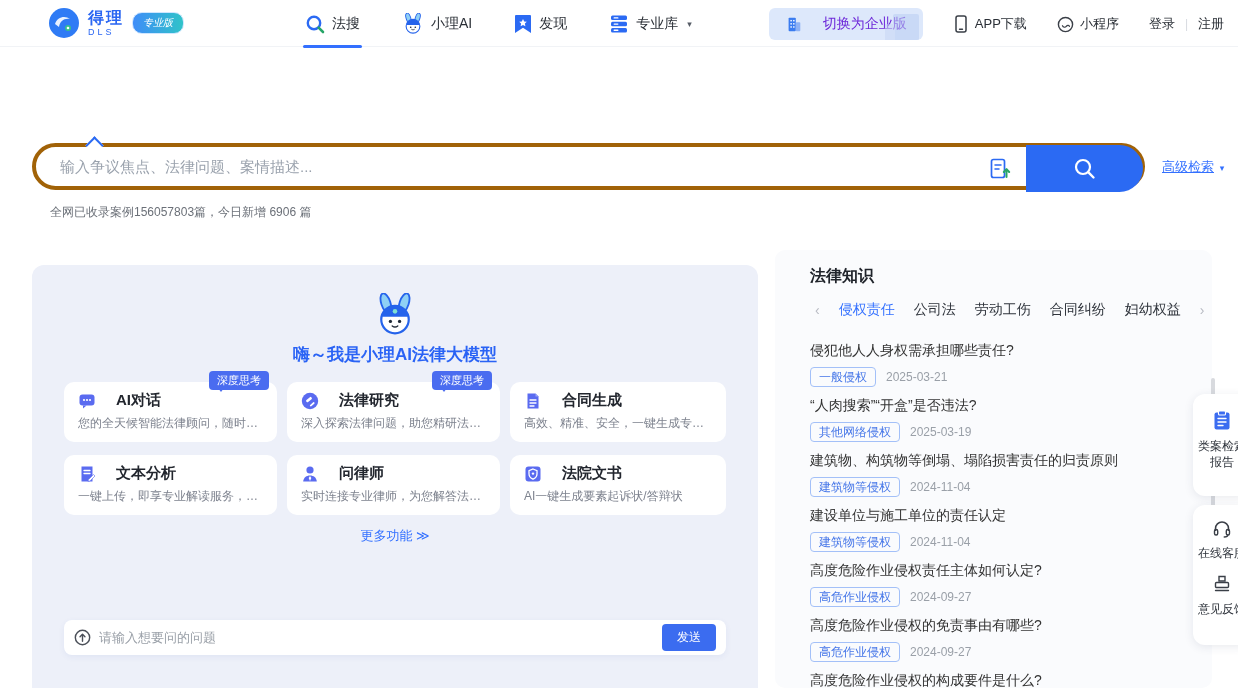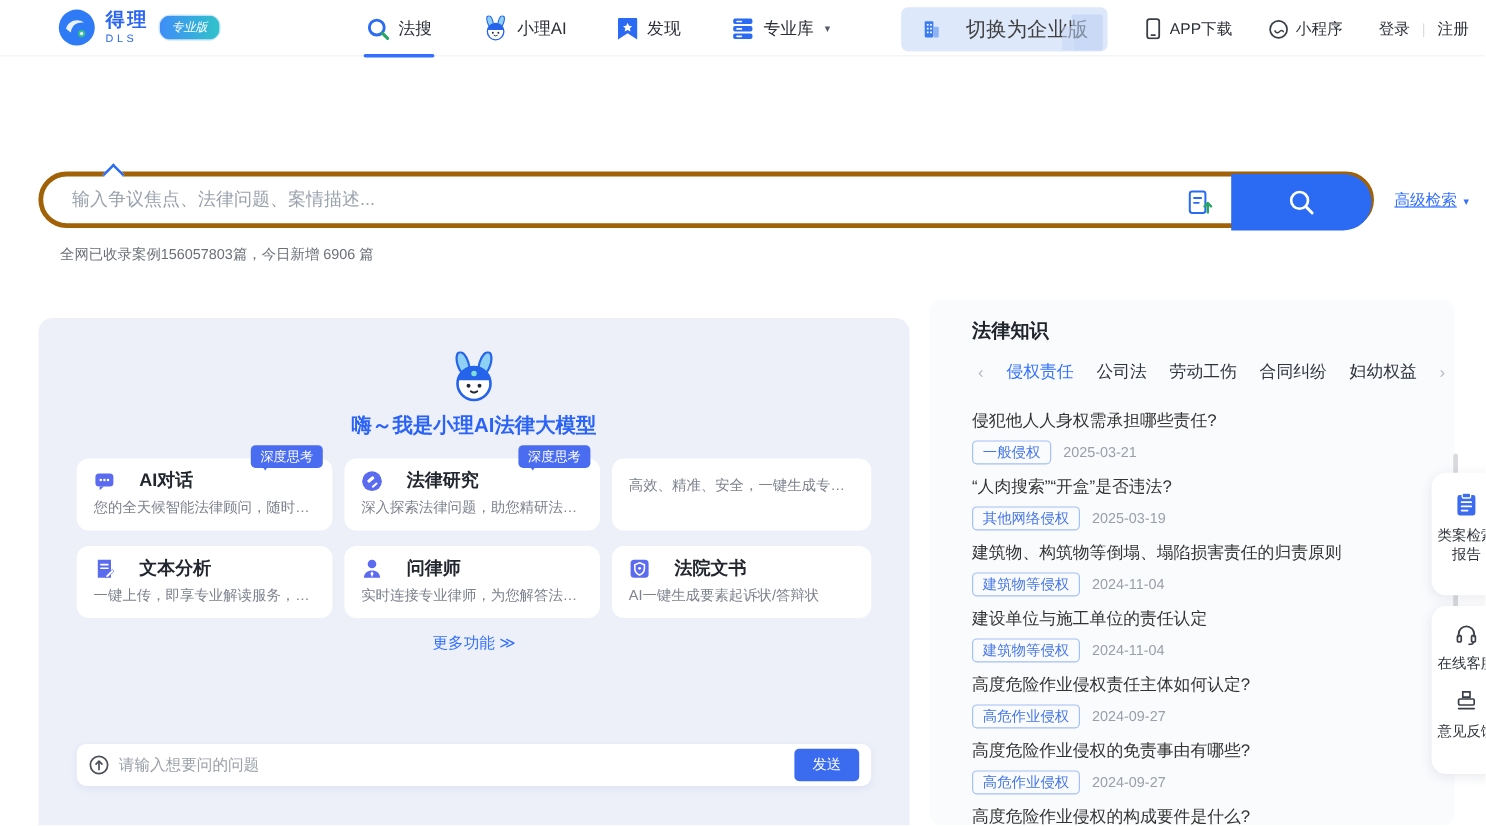--- a/index.html
+++ b/index.html
@@ -11,21 +11,21 @@
   .logo-group { position:absolute; left:48px; top:7px; display:flex; align-items:center; gap:8px; cursor:pointer; }
   .logo-text { display:flex; flex-direction:column; line-height:1; }
   .logo-name { font-size:16px; font-weight:bold; color:#2a66f2; letter-spacing:2px; }
   .logo-sub { font-size:9px; color:#2a66f2; letter-spacing:3px; margin-top:2px; }
   .logo-badge { background:linear-gradient(90deg,#3f8df8,#30c3c9); color:#fff; font-size:10px; font-style:italic; padding:3px 10px; border-radius:10px; border:1px solid #cfe6ff; }
   .main-nav { position:absolute; left:305px; top:0; height:48px; display:flex; align-items:center; gap:42px; }
   .nav-item { position:relative; height:48px; display:flex; align-items:center; gap:7px; font-size:14px; color:#2a2f36; cursor:pointer; }
   .nav-item.active::after { content:""; position:absolute; left:-2px; right:-2px; bottom:0; height:3px; background:#3370ff; border-radius:2px; }
   .caret { font-size:9px; color:#565c66; margin-left:2px; }
   .header-actions { position:absolute; right:14px; top:0; height:48px; display:flex; align-items:center; gap:30px; }
-  .enterprise-btn { position:relative; display:flex; align-items:center; gap:20px; background:#dde8fb; border-radius:6px; padding:7px 16px; font-size:17px; color:#404040; cursor:pointer; overflow:hidden; }
+  .enterprise-btn { position:relative; display:flex; align-items:center; gap:20px; background:#dde8fb; border-radius:6px; padding:7px 16px; font-size:14px; color:#6d28d9; cursor:pointer; overflow:hidden; }
   .ent-watermark { position:absolute; right:4px; top:6px; width:26px; height:30px; background:#b9cdf3; opacity:.55; border-radius:2px; }
   .ent-watermark::after { content:""; position:absolute; left:-8px; top:10px; width:10px; height:20px; background:#c6d6f5; }
   .h-action { display:flex; align-items:center; gap:6px; font-size:13px; color:#2a2f36; cursor:pointer; }
   .login-group { display:flex; align-items:center; gap:10px; font-size:13px; color:#2a2f36; }
   .login-sep { color:#d8dbe0; font-size:12px; }
   .login-group span[data-name$="-link"] { cursor:pointer; }
 
   
   .case-tabs { position:absolute; left:50px; top:108px; display:flex; gap:28px; font-size:15px; color:#2a2f36; z-index:5; }
   .case-tab { cursor:pointer; }
@@ -264,20 +264,32 @@
               <rect x="5" y="6.4" width="6.5" height="2.6" rx="1" fill="#fff" transform="rotate(-40 8 8)"></rect>
               <rect x="8.2" y="11.5" width="5.6" height="1.7" rx=".8" fill="#fff" transform="rotate(-40 11 12)"></rect>
             </svg>
         </span>
         <span class="fc-title" data-name="feature-title">法律研究</span>
       </div>
       <div class="fc-desc" data-name="feature-desc">深入探索法律问题，助您精研法律专业，...</div>
     </div>
 
     <div class="feature-card" style="left:478px; top:117px; width:216px;" data-name="feature-card-contract-generate">
+      <div class="fc-head">
+        <span class="icon" data-name="contract-doc-icon">
+          <svg width="18" height="18" viewBox="0 0 18 18">
+              <path d="M3.5 1.5h8l3 3v12h-11z" fill="#5a6bf0"></path>
+              <path d="M11.5 1.5l3 3h-3z" fill="#9aa6f6"></path>
+              <line x1="6" y1="8" x2="12" y2="8" stroke="#fff" stroke-width="1.3" stroke-linecap="round"></line>
+              <line x1="6" y1="11" x2="12" y2="11" stroke="#fff" stroke-width="1.3" stroke-linecap="round"></line>
+              <line x1="6" y1="14" x2="10" y2="14" stroke="#fff" stroke-width="1.3" stroke-linecap="round"></line>
+            </svg>
+        </span>
+        <span class="fc-title" data-name="feature-title">合同生成</span>
+      </div>
       <div class="fc-desc" data-name="feature-desc">高效、精准、安全，一键生成专业级合同...</div>
     </div>
 
     <div class="feature-card" style="left:32px; top:190px;" data-name="feature-card-text-analysis">
       <div class="fc-head">
         <span class="icon" data-name="doc-edit-icon">
           <svg width="18" height="18" viewBox="0 0 18 18">
               <path d="M3.5 1.5h11v15h-11z" fill="#5a6bf0"></path>
               <line x1="6" y1="5.5" x2="12" y2="5.5" stroke="#fff" stroke-width="1.3" stroke-linecap="round"></line>
               <line x1="6" y1="8.5" x2="12" y2="8.5" stroke="#fff" stroke-width="1.3" stroke-linecap="round"></line>

